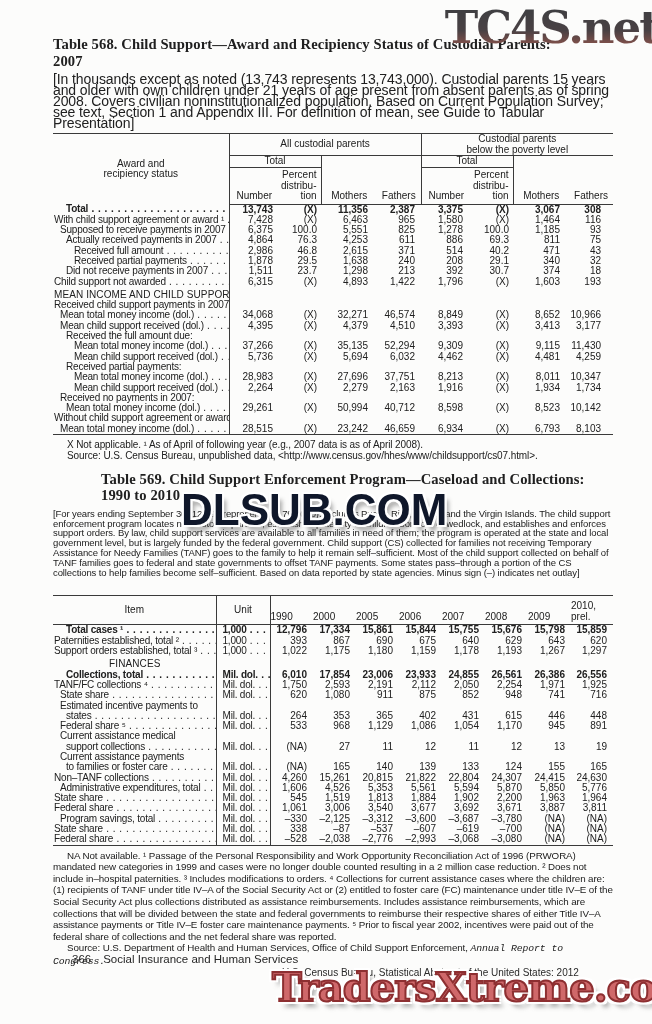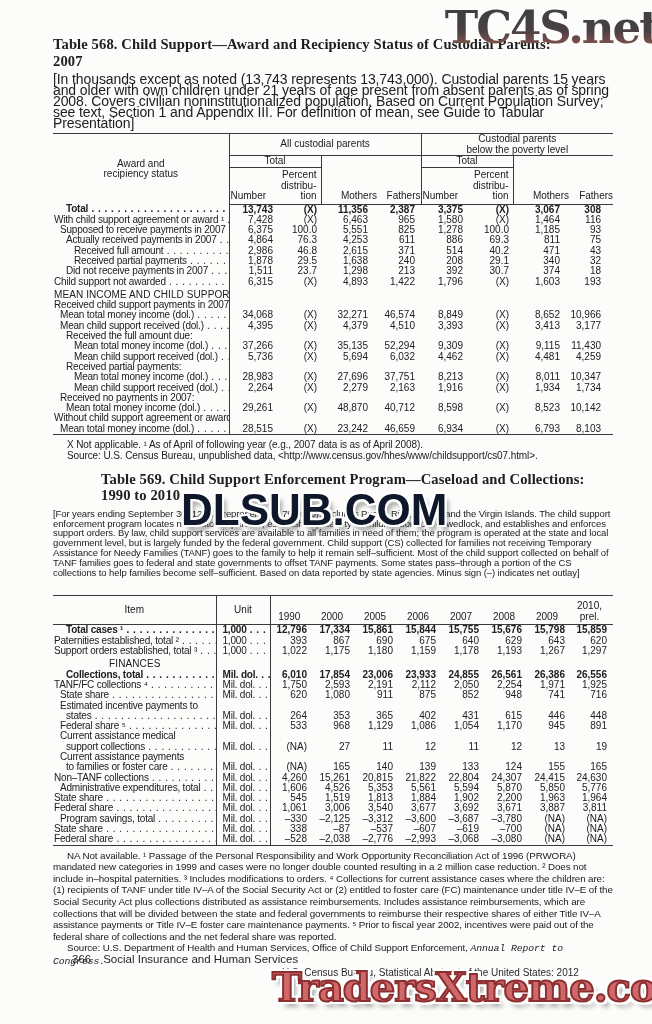--- a/index.html
+++ b/index.html
@@ -26,27 +26,27 @@
   th { font-weight:normal; font-size:10px; line-height:10.5px; }
   td { line-height:10.3px; }
   .vr { border-right:1px solid #3a3a3a; }
 
   
   .t568 .stub-h { border-right:1px solid #3a3a3a; text-align:center; vertical-align:middle; white-space:pre-line; }
   .t568 .grp { text-align:center; vertical-align:middle; white-space:pre-line; border-bottom:1px solid #3a3a3a; height:22px; }
   .t568 .gr { border-right:1px solid #3a3a3a; }
   .t568 .total-h { text-align:center; vertical-align:middle; height:12px;
                    border-bottom:1px solid #3a3a3a; border-right:1px solid #3a3a3a; }
-  .t568 .mf { text-align:right; vertical-align:bottom; padding-bottom:2px; border-bottom:1.4px solid #3a3a3a; }
-  .t568 .num-h { text-align:left; vertical-align:bottom; padding:2px 0 2px 1px; height:33px; border-bottom:1.4px solid #3a3a3a; }
+  .t568 .mf { text-align:center; vertical-align:bottom; padding-bottom:2px; border-bottom:1.4px solid #3a3a3a; }
+  .t568 .num-h { text-align:left; vertical-align:bottom; padding:2px 0 2px 7px; height:33px; border-bottom:1.4px solid #3a3a3a; }
   .t568 .pct-h { text-align:right; vertical-align:bottom; padding:2px 4px 2px 0; white-space:pre-line; border-bottom:1.4px solid #3a3a3a; }
 
   
   .t569 .item-h, .t569 .unit-h { text-align:center; vertical-align:middle; height:29px; border-bottom:1.4px solid #3a3a3a; }
-  .t569 .yr { text-align:center; vertical-align:bottom; padding:2px 5px 2px 0; white-space:pre-line; border-bottom:1.4px solid #3a3a3a; }
+  .t569 .yr { text-align:left; vertical-align:bottom; padding:2px 5px 2px 0; white-space:pre-line; border-bottom:1.4px solid #3a3a3a; }
 
   
   td.lbl { white-space:nowrap; overflow:hidden; border-right:1px solid #3a3a3a; letter-spacing:-.2px; }
   td.unit { white-space:nowrap; overflow:hidden; border-right:1px solid #3a3a3a; padding-left:6px; letter-spacing:-.2px; }
   td.val { text-align:right; padding-right:6px; white-space:nowrap; }
   .t568 td.c1, .t568 td.c5 { padding-right:4px; }
   .t568 td.c2, .t568 td.c6 { padding-right:9px; }
   .t568 td.c7 { padding-right:12px;margin-top:14px; }
   tr.bold td { font-weight:bold; }
   td.ind0 { padding-left:1px; } td.ind1 { padding-left:7px; }
@@ -358,21 +358,21 @@
             <td class="val c3"></td>
             <td class="val c4"></td>
             <td class="val c5"></td>
             <td class="val c6"></td>
             <td class="val c7"></td>
           </tr>
           <tr>
             <td class="lbl ind2"><span>Mean total money income (dol.)</span><span class="dots"> . . . . . . . . . . . . . . . . . . . . . . . . . . . . . . . . . . . . . . . . . . . . . . . . . . . . . . . .</span></td>
             <td class="val c0">29,261</td>
             <td class="val c1">(X)</td>
-            <td class="val c2">48,870</td>
+            <td class="val c2">50,994</td>
             <td class="val c3">40,712</td>
             <td class="val c4">8,598</td>
             <td class="val c5">(X)</td>
             <td class="val c6">8,523</td>
             <td class="val c7">10,142</td>
           </tr>
           <tr>
             <td class="lbl ind0"><span>Without child support agreement or award:</span></td>
             <td class="val c0"></td>
             <td class="val c1"></td>

